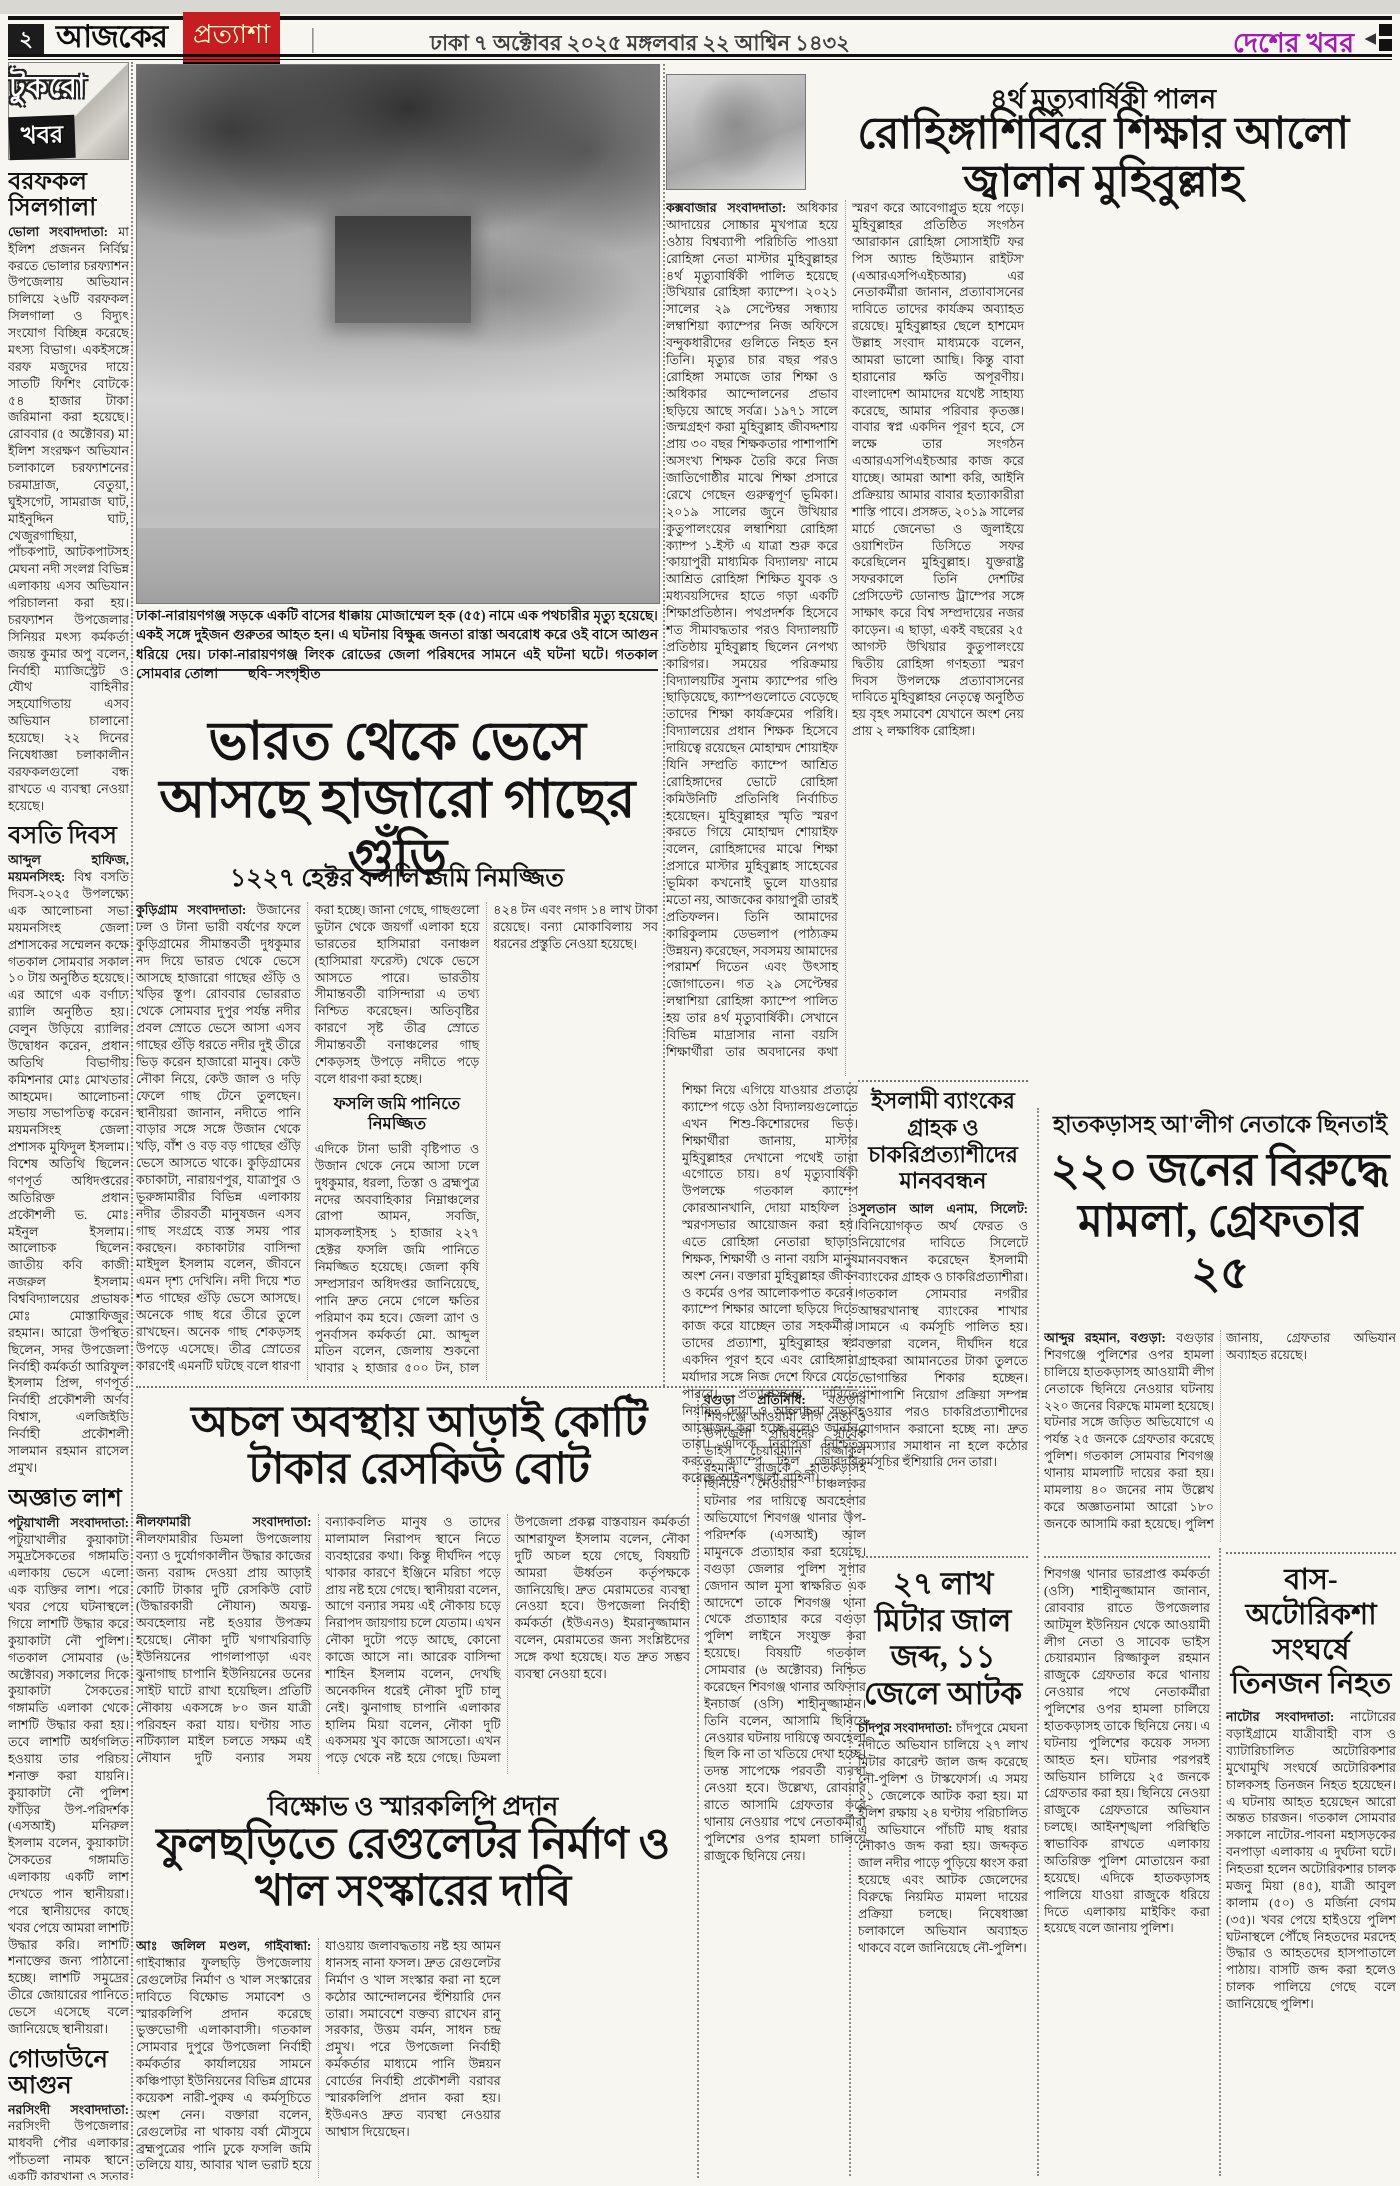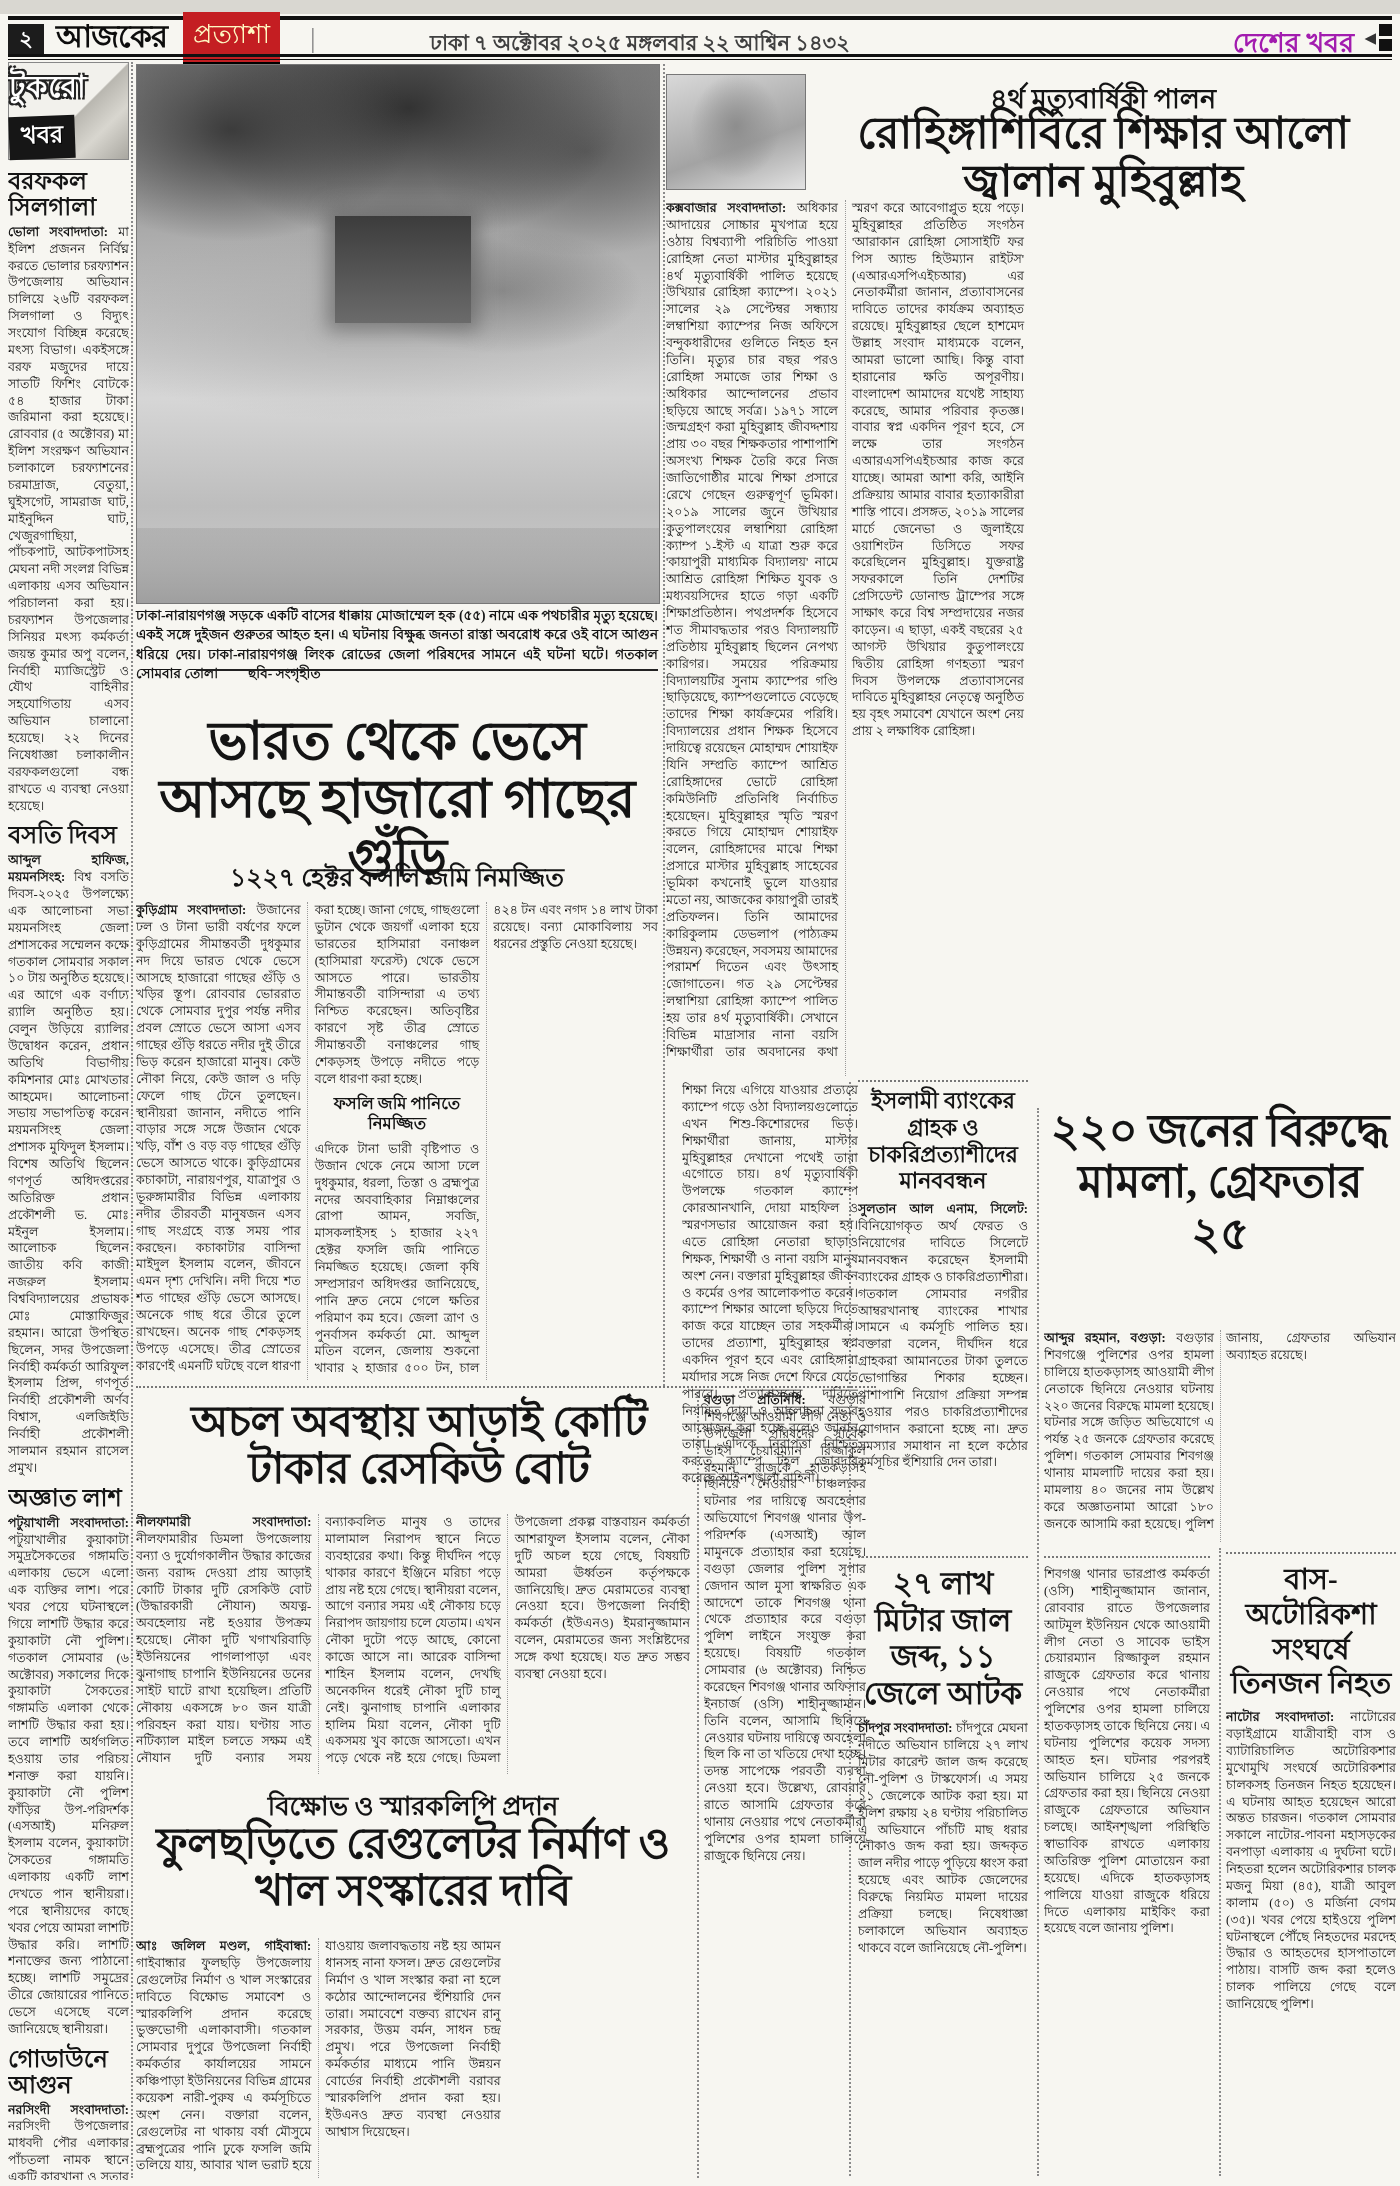--- a/index.html
+++ b/index.html
@@ -195,20 +195,21 @@
   <div class="abs vdot" style="left:1219px;top:1548px;height:628px;"></div>
 
   <div class="abs islami">
     <div class="t">ইসলামী ব্যাংকের গ্রাহক ও চাকরিপ্রত্যাশীদের মানববন্ধন</div>
     <div class="body-text">
       <span class="byline">সুলতান আল এনাম, সিলেট:</span><span>বিনিয়োগকৃত অর্থ ফেরত ও নিয়োগের দাবিতে সিলেটে মানববন্ধন করেছেন ইসলামী ব্যাংকের গ্রাহক ও চাকরিপ্রত্যাশীরা। গতকাল সোমবার নগরীর আম্বরখানাস্থ ব্যাংকের শাখার সামনে এ কর্মসূচি পালিত হয়। বক্তারা বলেন, দীর্ঘদিন ধরে গ্রাহকরা আমানতের টাকা তুলতে ভোগান্তির শিকার হচ্ছেন। পাশাপাশি নিয়োগ প্রক্রিয়া সম্পন্ন হওয়ার পরও চাকরিপ্রত্যাশীদের যোগদান করানো হচ্ছে না। দ্রুত সমস্যার সমাধান না হলে কঠোর কর্মসূচির হুঁশিয়ারি দেন তারা।</span>
     </div>
   </div>
 
   <div class="abs case">
+    <div class="k">হাতকড়াসহ আ'লীগ নেতাকে ছিনতাই</div>
     <div class="t">২২০ জনের বিরুদ্ধে মামলা, গ্রেফতার ২৫</div>
   </div>
   <div class="abs body-text cols2 case-body">
     <span class="byline">আব্দুর রহমান, বগুড়া:</span><span>বগুড়ার শিবগঞ্জে পুলিশের ওপর হামলা চালিয়ে হাতকড়াসহ আওয়ামী লীগ নেতাকে ছিনিয়ে নেওয়ার ঘটনায় ২২০ জনের বিরুদ্ধে মামলা হয়েছে। ঘটনার সঙ্গে জড়িত অভিযোগে এ পর্যন্ত ২৫ জনকে গ্রেফতার করেছে পুলিশ। গতকাল সোমবার শিবগঞ্জ থানায় মামলাটি দায়ের করা হয়। মামলায় ৪০ জনের নাম উল্লেখ করে অজ্ঞাতনামা আরো ১৮০ জনকে আসামি করা হয়েছে। পুলিশ জানায়, গ্রেফতার অভিযান অব্যাহত রয়েছে।</span>
   </div>
   <div class="abs body-text case-body2">
     <span>শিবগঞ্জ থানার ভারপ্রাপ্ত কর্মকর্তা (ওসি) শাহীনুজ্জামান জানান, রোববার রাতে উপজেলার আটমূল ইউনিয়ন থেকে আওয়ামী লীগ নেতা ও সাবেক ভাইস চেয়ারম্যান রিজ্জাকুল রহমান রাজুকে গ্রেফতার করে থানায় নেওয়ার পথে নেতাকর্মীরা পুলিশের ওপর হামলা চালিয়ে হাতকড়াসহ তাকে ছিনিয়ে নেয়। এ ঘটনায় পুলিশের কয়েক সদস্য আহত হন। ঘটনার পরপরই অভিযান চালিয়ে ২৫ জনকে গ্রেফতার করা হয়। ছিনিয়ে নেওয়া রাজুকে গ্রেফতারে অভিযান চলছে। আইনশৃঙ্খলা পরিস্থিতি স্বাভাবিক রাখতে এলাকায় অতিরিক্ত পুলিশ মোতায়েন করা হয়েছে। এদিকে হাতকড়াসহ পালিয়ে যাওয়া রাজুকে ধরিয়ে দিতে এলাকায় মাইকিং করা হয়েছে বলে জানায় পুলিশ।</span>
   </div>
 
   <div class="abs net">

